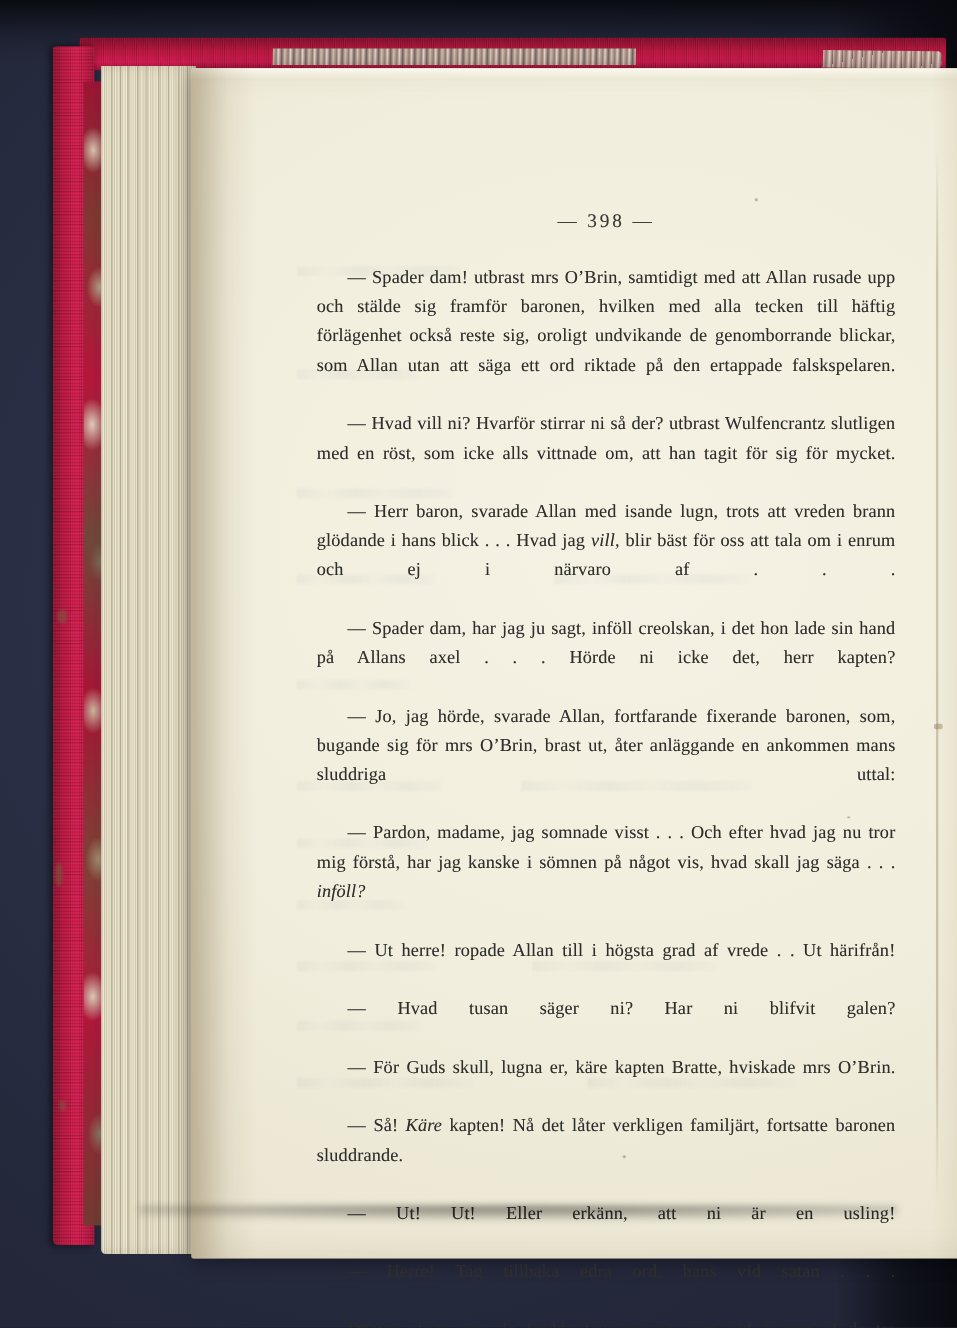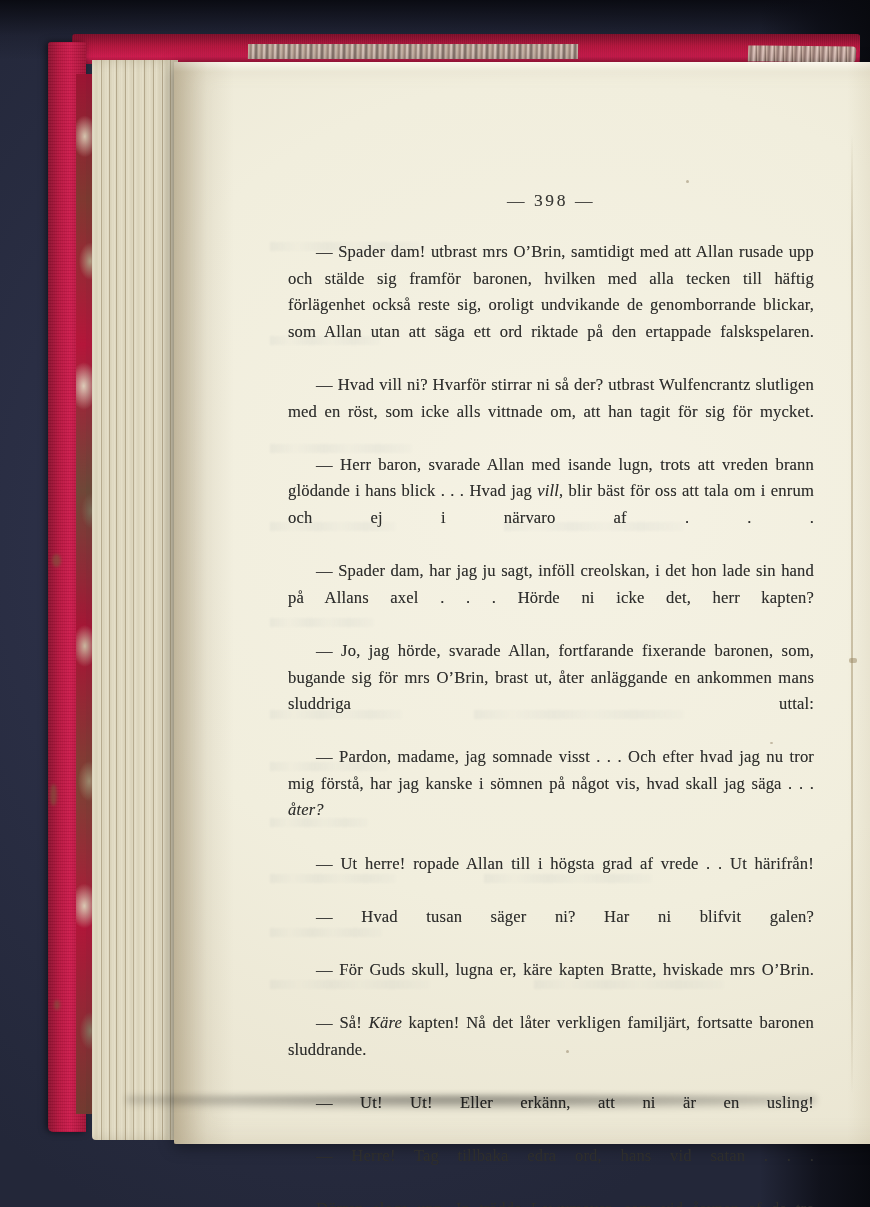--- a/index.html
+++ b/index.html
@@ -352,21 +352,21 @@
       <div class="typeblock">
 
         <div class="folio">— 398 —</div>
 
         <div id="paragraph-container">
             <p class="para" id="p1"><span>— Spader dam! utbrast mrs O’Brin, samtidigt med att Allan rusade upp och stälde sig framför baronen, hvilken med alla tecken till häftig förlägenhet också reste sig, oroligt undvikande de genomborrande blickar, som Allan utan att säga ett ord riktade på den ertappade falskspelaren.</span></p>
             <p class="para" id="p2"><span>— Hvad vill ni? Hvarför stirrar ni så der? utbrast Wulfencrantz slutligen med en röst, som icke alls vittnade om, att han tagit för sig för mycket.</span></p>
             <p class="para" id="p3"><span>— Herr baron, svarade Allan med isande lugn, trots att vreden brann glödande i hans blick . . . Hvad jag </span><i>vill</i><span>, blir bäst för oss att tala om i enrum och ej i närvaro af . . .</span></p>
             <p class="para" id="p4"><span>— Spader dam, har jag ju sagt, inföll creolskan, i det hon lade sin hand på Allans axel . . . Hörde ni icke det, herr kapten?</span></p>
             <p class="para" id="p5"><span>— Jo, jag hörde, svarade Allan, fortfarande fixerande baronen, som, bugande sig för mrs O’Brin, brast ut, åter anläggande en ankommen mans sluddriga uttal:</span></p>
-            <p class="para" id="p6"><span>— Pardon, madame, jag somnade visst . . . Och efter hvad jag nu tror mig förstå, har jag kanske i sömnen på något vis, hvad skall jag säga . . . </span><i>åter?</i></p>
+            <p class="para" id="p6"><span>— Pardon, madame, jag somnade visst . . . Och efter hvad jag nu tror mig förstå, har jag kanske i sömnen på något vis, hvad skall jag säga . . . </span><i>inföll?</i></p>
             <p class="para" id="p7"><span>— Ut herre! ropade Allan till i högsta grad af vrede . . Ut härifrån!</span></p>
             <p class="para" id="p8"><span>— Hvad tusan säger ni? Har ni blifvit galen?</span></p>
             <p class="para" id="p9"><span>— För Guds skull, lugna er, käre kapten Bratte, hviskade mrs O’Brin.</span></p>
             <p class="para" id="p10"><span>— Så! </span><i>Käre</i><span> kapten! Nå det låter verkligen familjärt, fortsatte baronen sluddrande.</span></p>
             <p class="para" id="p11"><span>— Ut! Ut! Eller erkänn, att ni är en usling!</span></p>
             <p class="para" id="p12"><span>— Herre! Tag tillbaka edra ord, hans vid satan . . .</span></p>
             <p class="para" id="p13"><span>Dörren slogs upp. In trädde Lewymeyer, som vid åsynen af de tre personerna i den situation, hvari de nu tedde sig, stannade på tröskeln med uttryck af lifligaste öfverraskning.</span></p>
           </div>
 
       </div>

